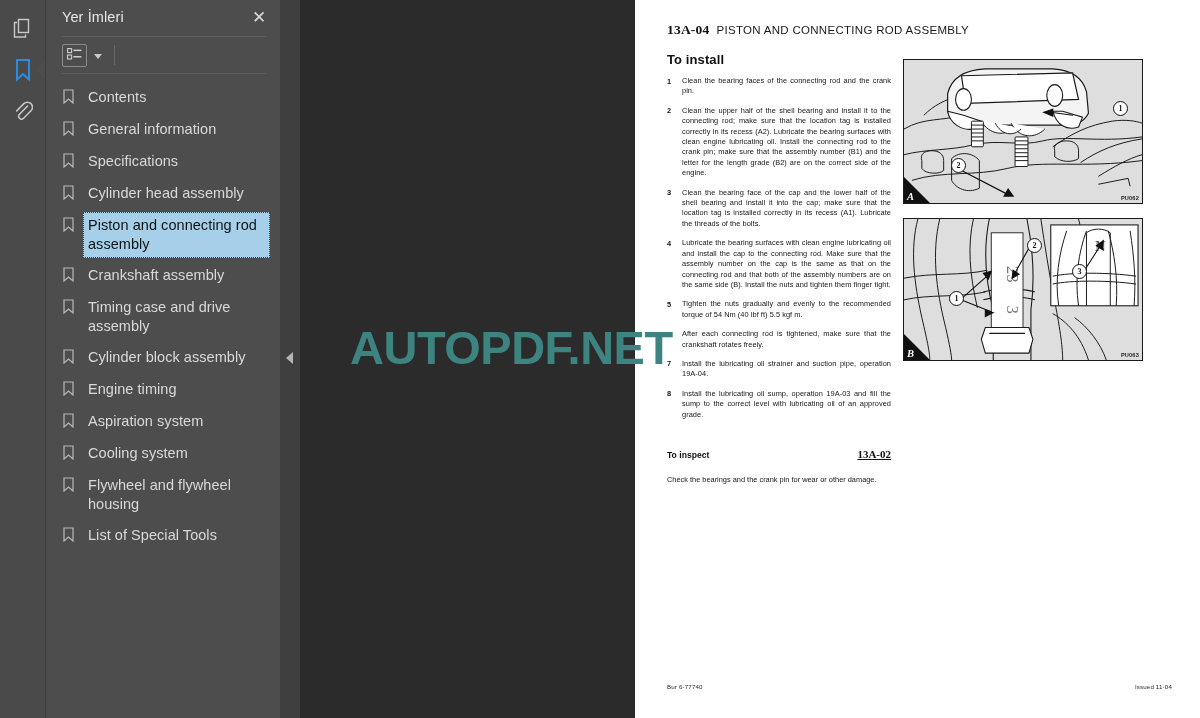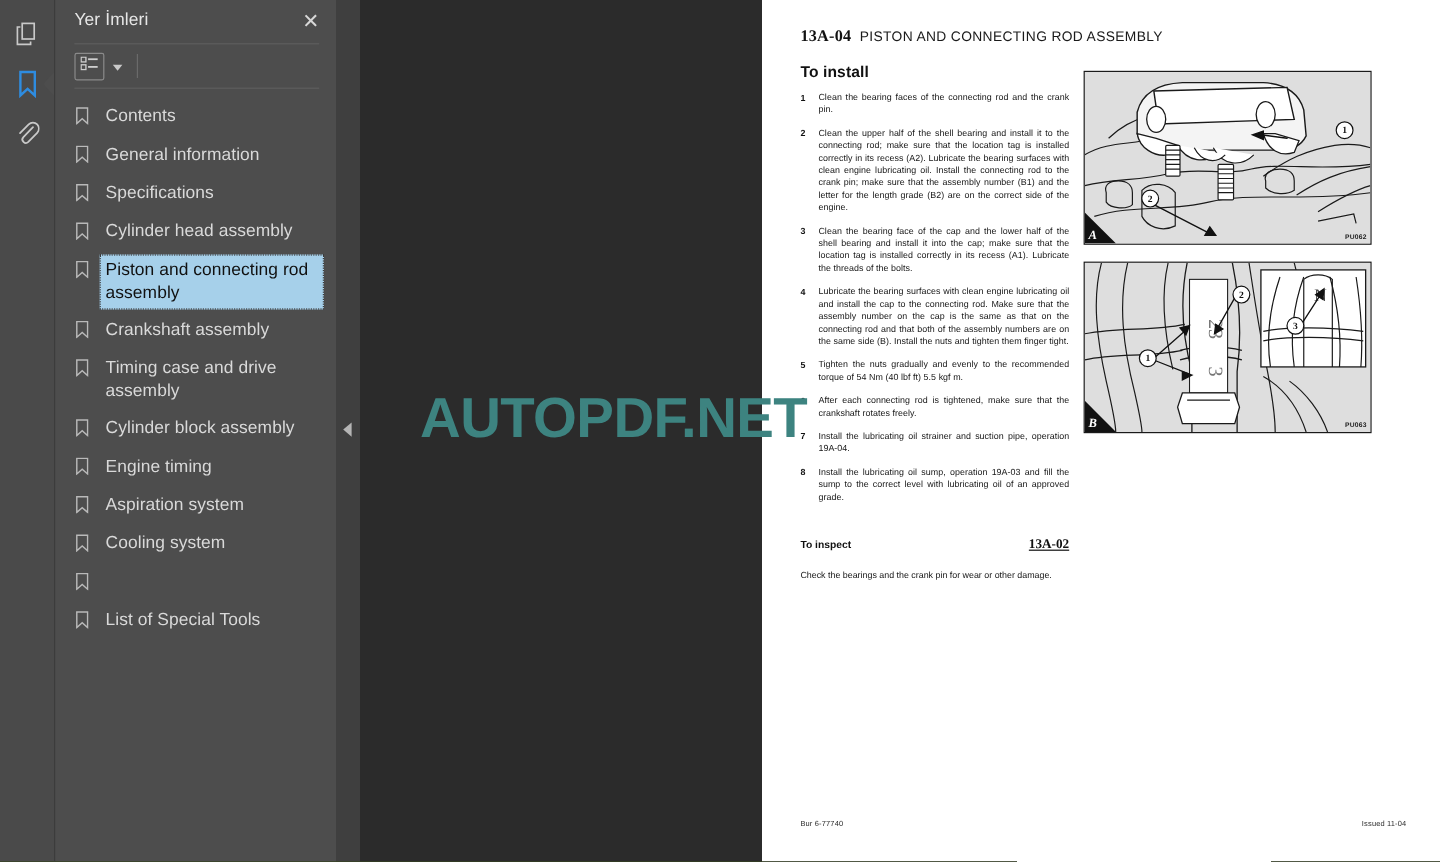--- a/index.html
+++ b/index.html
@@ -10,21 +10,21 @@
     overflow: hidden;
     background: #2b2b2b;
     font-family: "Liberation Sans", sans-serif;
   }
 
   #app {
     position: relative;
     width: 1200px;
     height: 718px;
     display: flex;
-    background: #4d7c0f;
+    background: #fde047;
   }
 
   
   .rail {
     width: 45px;
     height: 718px;
     background: #4a4a4a;
     flex: 0 0 45px;
     display: flex;
     flex-direction: column;
@@ -512,20 +512,21 @@
             </svg>
           </div>
           <div class="bm-label">Cooling system</div>
         </div>
         <div class="bm-item">
           <div class="bm-ico">
             <svg width="11" height="15" viewBox="0 0 11 15">
               <path d="M1 1 H10 V14 L5.5 10 L1 14 Z" fill="none" stroke="#b9b9b9" stroke-width="1.2"></path>
             </svg>
           </div>
+          <div class="bm-label">Flywheel and flywheel housing</div>
         </div>
         <div class="bm-item">
           <div class="bm-ico">
             <svg width="11" height="15" viewBox="0 0 11 15">
               <path d="M1 1 H10 V14 L5.5 10 L1 14 Z" fill="none" stroke="#b9b9b9" stroke-width="1.2"></path>
             </svg>
           </div>
           <div class="bm-label">List of Special Tools</div>
         </div>
       </div>

